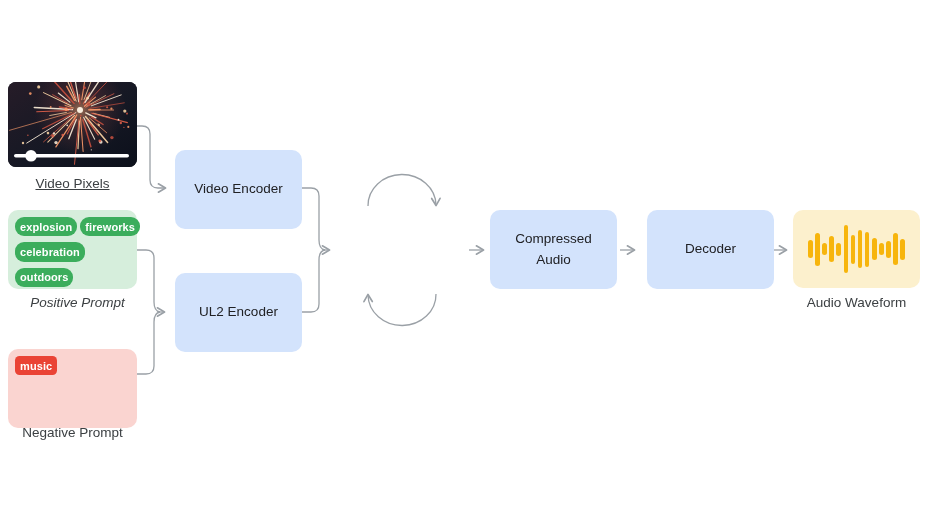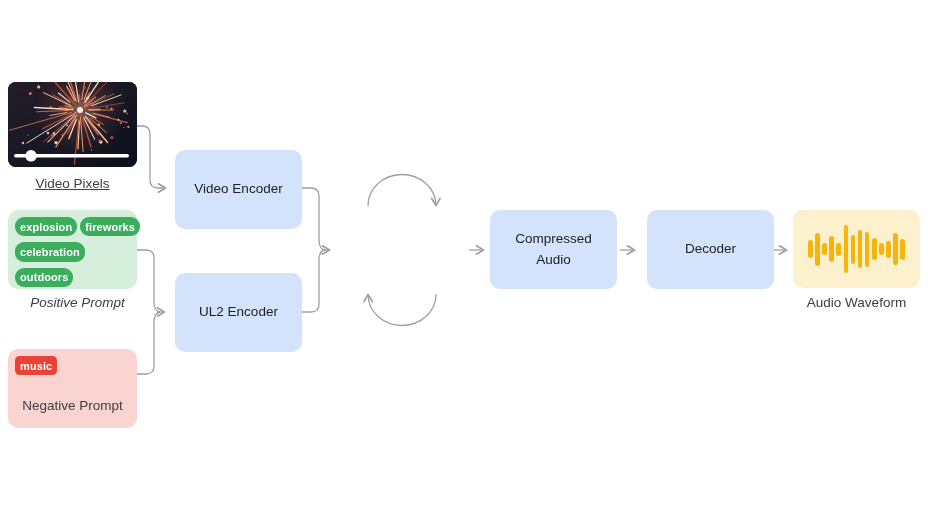--- a/index.html
+++ b/index.html
@@ -202,21 +202,21 @@
       <span class="chip green">outdoors</span>
     </div>
   </div>
   <div class="caption" style="left:13px;top:295px;font-style:italic;">Positive Prompt</div>
 
   <div class="panel negative" style="top:334px;margin-top:15px;">
     <div class="chip-row">
       <span class="chip red">music</span>
     </div>
   </div>
-  <div class="caption" style="left:8px;top:398px;">Negative Prompt</div>
+  <div class="caption" style="left:8px;top:425px;">Negative Prompt</div>
 
   <div class="node" style="left:175px;top:150px;">
     <span>Video Encoder</span>
   </div>
   <div class="node" style="left:175px;top:273px;">
     <span>UL2 Encoder</span>
   </div>
   <div class="node" style="left:490px;top:210px;">
     <span style="width:92px;">Compressed Audio</span>
   </div>

